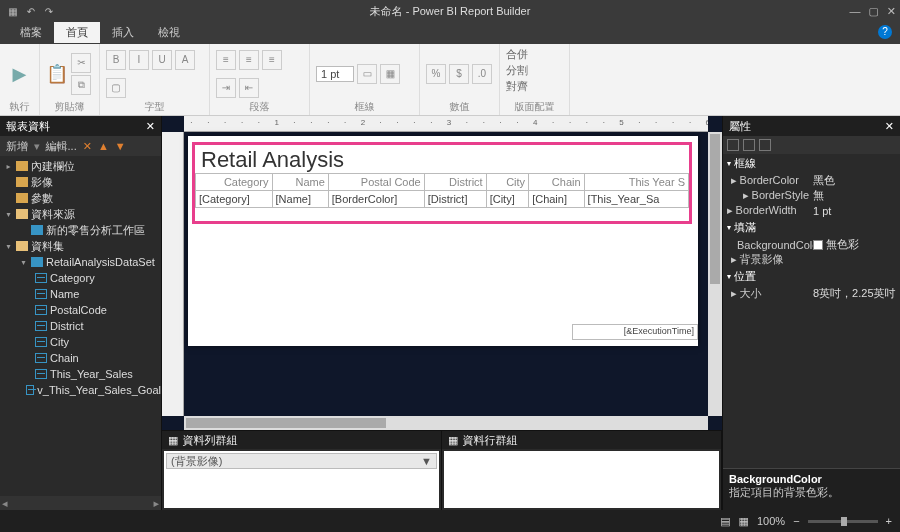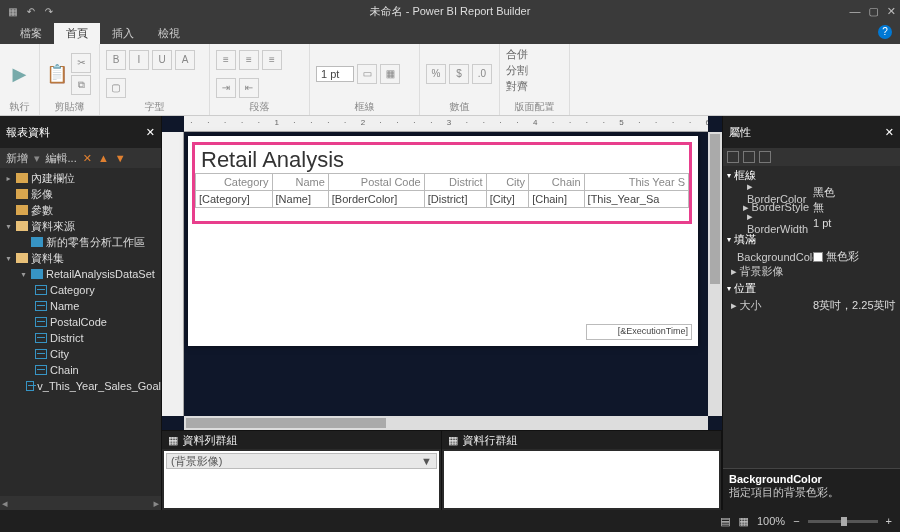--- a/index.html
+++ b/index.html
@@ -2,32 +2,32 @@
 <html><head>
 <meta charset="utf-8">
 <style>
 *{box-sizing:border-box;margin:0;padding:0;font-family:"Microsoft JhengHei","Segoe UI",sans-serif;font-size:11px;user-select:none}
 body{width:900px;height:532px;background:#2a2a2a;overflow:hidden;display:flex;flex-direction:column}
 .titlebar{height:22px;background:#3a3a3a;color:#ccc;display:flex;align-items:center;position:relative}
 .titlebar .qat{display:flex;gap:4px;padding-left:6px}
 .titlebar .qat span{width:14px;height:14px;display:flex;align-items:center;justify-content:center;color:#bbb;font-size:10px}
 .titlebar .title{position:absolute;left:50%;transform:translateX(-50%);font-size:11px;color:#ddd}
 .titlebar .winbtns{position:absolute;right:4px;display:flex;gap:8px;color:#bbb;font-size:11px}
-.ribbon-tabs{height:22px;background:#3a3a3a;display:flex;align-items:center;padding-left:8px;position:relative}
+.ribbon-tabs{height:22px;background:#3a3a3a;display:flex;align-items:flex-start;padding-left:8px;position:relative}
 .ribbon-tabs .tab{padding:3px 12px;color:#ccc;font-size:11px;cursor:pointer}
 .ribbon-tabs .tab.active{background:#f3f3f3;color:#333}
 .ribbon-tabs .help{position:absolute;right:8px;top:3px;width:14px;height:14px;border-radius:50%;background:#0078d4;color:#fff;text-align:center;font-size:10px;line-height:14px}
 .ribbon{height:72px;background:#f3f3f3;border-bottom:1px solid #ccc;display:flex}
 .rgroup{border-right:1px solid #ddd;display:flex;flex-direction:column;justify-content:flex-end;padding:3px 6px 1px 6px}
 .rgroup .ctl{flex:1;display:flex;align-items:center;gap:3px;color:#999}
 .rgroup .lbl{text-align:center;font-size:10px;color:#888}
 .ibox{width:20px;height:20px;border:1px solid #ccc;display:inline-flex;align-items:center;justify-content:center;font-size:10px;color:#888}
 .main{flex:1;display:flex;min-height:0}
 .panel{background:#2a2a2a;color:#ddd;display:flex;flex-direction:column}
-.panel-header{height:32px;background:#1f1f1f;display:flex;align-items:center;padding:0 6px;font-size:11px;color:#fff;justify-content:space-between}
+.panel-header{height:20px;background:#1f1f1f;display:flex;align-items:center;padding:0 6px;font-size:11px;color:#fff;justify-content:space-between}
 .left-panel{width:162px;border-right:1px solid #111}
 .left-tb{height:20px;background:#333;display:flex;align-items:center;gap:6px;padding:0 6px;font-size:11px;color:#ccc}
 .left-tb .orange{color:#e08030}
 .tree{flex:1;overflow:auto;padding:2px 0;background:#2a2a2a}
 .tnode{display:flex;align-items:center;height:16px;padding-left:4px;gap:3px;color:#ddd;white-space:nowrap}
 .tnode .tw{width:9px;color:#999;font-size:8px;text-align:center}
 .fico{width:12px;height:10px;background:#d9a64e;display:inline-block}
 .fico.open{background:#e8c078}
 .dico{width:12px;height:10px;background:#3794c4;display:inline-block}
 .cico{width:12px;height:10px;border:1px solid #3794c4;display:inline-block;position:relative}
@@ -37,21 +37,21 @@
 .canvas-wrap{flex:1;position:relative;overflow:hidden;background:#0f172a}
 .ruler-h{position:absolute;left:22px;right:14px;top:0;height:16px;background:#f0f0f0;border-bottom:1px solid #aaa;font-size:8px;color:#666;overflow:hidden}
 .ruler-h::before{content:"· · · · · 1 · · · · 2 · · · · 3 · · · · 4 · · · · 5 · · · · 6 · · · · 7";position:absolute;left:6px;top:2px;letter-spacing:6px;white-space:nowrap}
 .ruler-v{position:absolute;left:0;top:16px;bottom:14px;width:22px;background:#f0f0f0;border-right:1px solid #aaa}
 .page{position:absolute;left:26px;top:20px;width:510px;height:210px;background:#fff;box-shadow:0 0 6px rgba(0,0,0,.5)}
 .sel{position:absolute;left:4px;top:6px;right:6px;height:82px;border:3px solid #e83e8c}
 .rtitle{font-size:22px;font-family:"Segoe UI Light",sans-serif;color:#333;padding:2px 6px 0 6px}
 .rtable{width:100%;border-collapse:collapse;font-size:9px}
 .rtable th{border:1px solid #bbb;color:#888;font-weight:normal;text-align:right;padding:2px 3px;background:#fff}
 .rtable td{border:1px solid #bbb;color:#444;text-align:left;padding:2px 3px}
-.footer-cell{position:absolute;right:6px;bottom:6px;width:106px;height:16px;border:1px solid #bbb;font-size:9px;color:#444;text-align:right;padding:1px 3px}
+.footer-cell{position:absolute;right:0;bottom:6px;width:126px;height:16px;border:1px solid #bbb;font-size:9px;color:#444;text-align:right;padding:1px 3px}
 .sb{position:absolute;background:#ddd}
 .sb.h{left:22px;right:14px;bottom:0;height:14px}
 .sb.v{right:0;top:16px;bottom:14px;width:14px}
 .sb .thumb{position:absolute;background:#aaa}
 .groups{height:80px;background:#2a2a2a;border-top:1px solid #111;display:flex}
 .gcol{flex:1;display:flex;flex-direction:column;border-right:1px solid #111}
 .ghdr{height:18px;background:#1f1f1f;color:#eee;display:flex;align-items:center;gap:4px;padding:0 6px;font-size:11px}
 .gbody{flex:1;background:#fff;margin:2px;position:relative}
 .gitem{position:absolute;left:2px;top:2px;right:2px;height:16px;background:#e8e8e8;border:1px solid #bbb;color:#555;display:flex;align-items:center;padding:0 4px;font-size:10px;justify-content:space-between}
 .right-panel{width:178px;border-left:1px solid #111}
@@ -233,20 +233,25 @@
         </div>
       <div class="tnode">
           <span class="pad" style="width:28px"></span>
           <span class="cico"></span>
           <span>City</span>
         </div>
       <div class="tnode">
           <span class="pad" style="width:28px"></span>
           <span class="cico"></span>
           <span>Chain</span>
+        </div>
+      <div class="tnode">
+          <span class="pad" style="width:28px"></span>
+          <span class="cico"></span>
+          <span>This_Year_Sales</span>
         </div>
       <div class="tnode">
           <span class="pad" style="width:28px"></span>
           <span class="cico"></span>
           <span>v_This_Year_Sales_Goal</span>
         </div>
     </div>
     <div class="lp-hsb">
         <span>◂</span>
         <span>▸</span>
@@ -324,29 +329,29 @@
       <span></span>
       <span></span>
       <span></span>
     </div>
     <div class="props">
       <div class="pcat">
           <span style="font-size:8px">▾</span>
           <span>框線</span>
         </div>
       <div class="prow">
-          <span class="k" style="padding-left:24px">▸ BorderColor</span>
+          <span class="k" style="padding-left:8px">▸ BorderColor</span>
           <span class="v">黑色</span>
         </div>
       <div class="prow">
           <span class="k" style="padding-left:20px">▸ BorderStyle</span>
           <span class="v">無</span>
         </div>
       <div class="prow">
-          <span class="k" style="padding-left:24px">▸ BorderWidth</span>
+          <span class="k" style="padding-left:4px">▸ BorderWidth</span>
           <span class="v">1 pt</span>
         </div>
       <div class="pcat">
           <span style="font-size:8px">▾</span>
           <span>填滿</span>
         </div>
       <div class="prow">
           <span class="k">BackgroundColor</span>
           <span class="v"><span class="swatch"></span><span>無色彩</span></span>
         </div>

